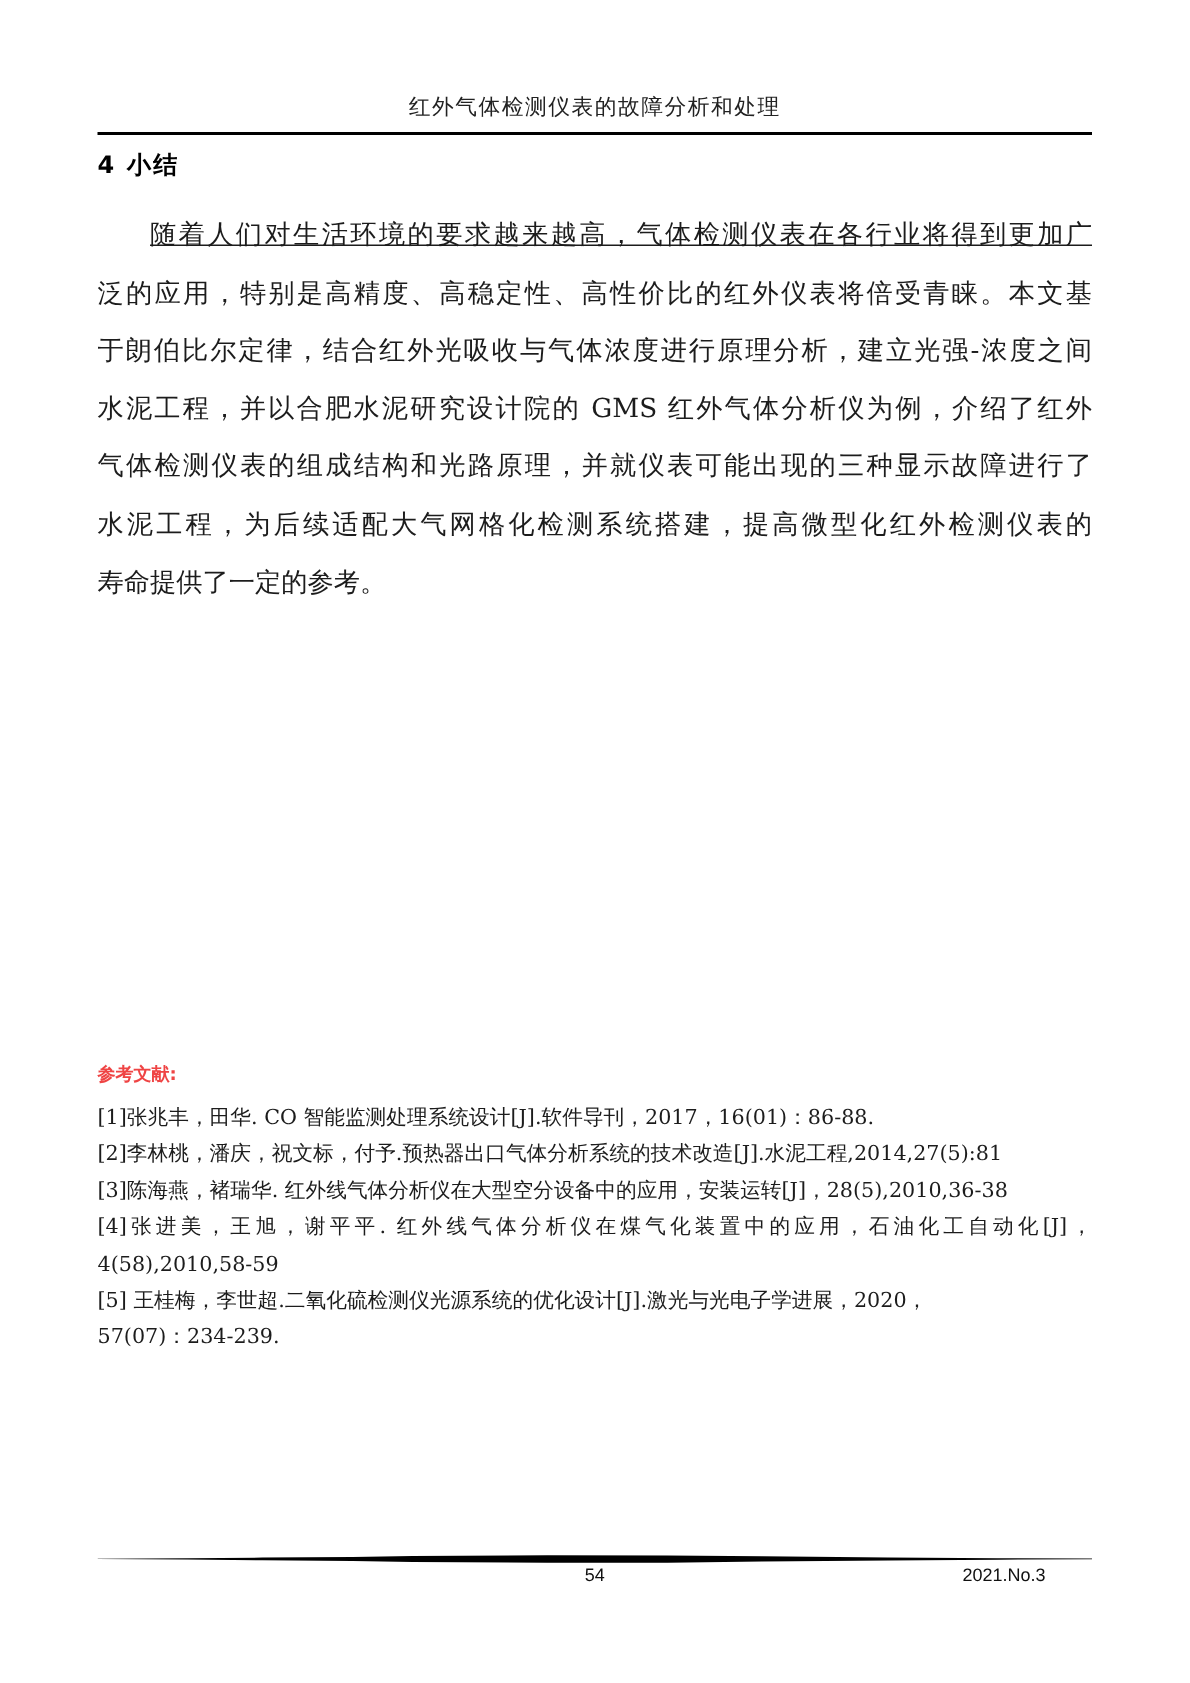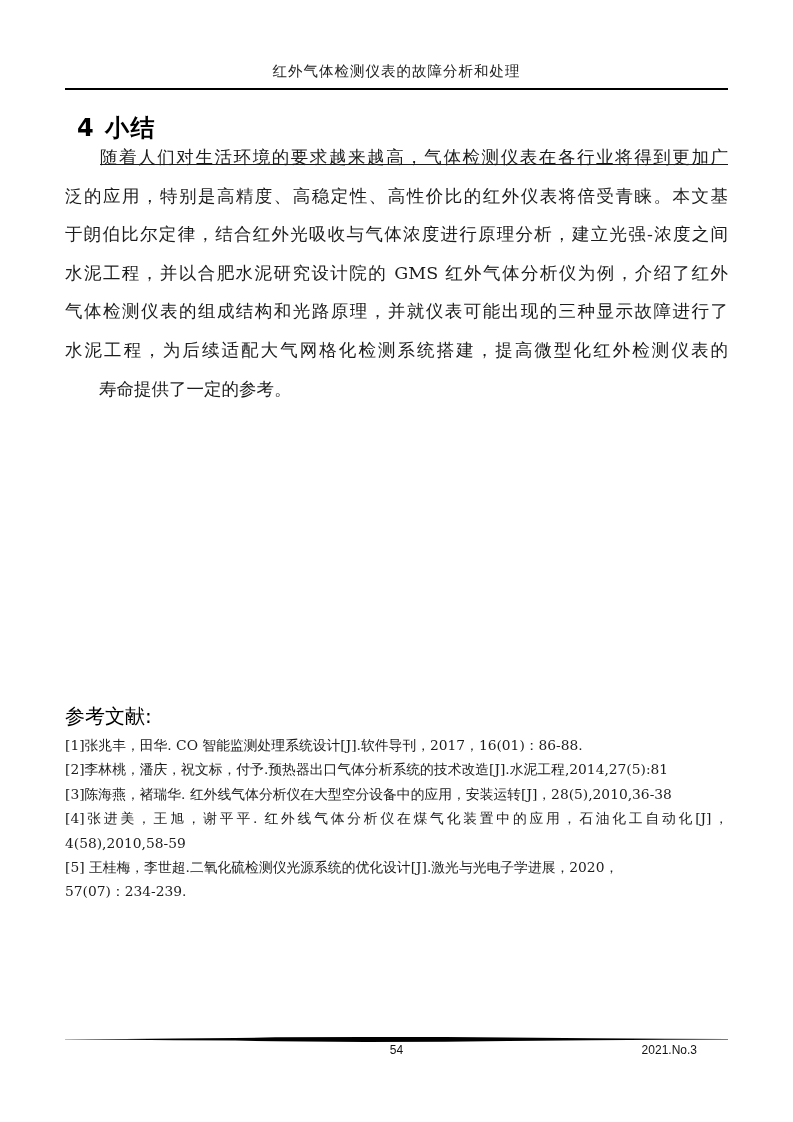--- a/index.html
+++ b/index.html
@@ -35,24 +35,24 @@
     width: 663px;
     height: 2.4px;
     background: #000;
   }
 
   
   .section-heading {
     position: absolute;
     top: 100px;
     left: 65px;
-    margin: 12px;
+    margin: 0;
     font-family: "DejaVu Sans", sans-serif;
     font-weight: bold;
-    font-size: 24px;
+    font-size: 16px;
     letter-spacing: 1.5px;
     color: #000;
   }
 
   
   .paragraph {
     position: absolute;
     top: 138px;
     left: 65px;
     width: 663px;
@@ -61,37 +61,37 @@
   }
   .body-line {
     height: 38.6px;
     line-height: 38.6px;
     overflow: hidden;
     text-align: justify;
     text-align-last: justify;
     white-space: normal;
   }
   .body-line.first { text-indent: 2em; text-decoration: underline; }
-  .body-line.last  { text-align-last: left; margin-left: 34px; }
+  .body-line.last  { text-align-last: left; }
 
   
   .references {
     position: absolute;
     top: 705px;
     left: 65px;
     width: 663px;
     color: #1c1c1c;
   }
   .ref-heading {
     font-family: "DejaVu Sans", sans-serif;
-    font-weight: normal;
-    font-size: 20px;
+    font-weight: bold;
+    font-size: 12px;
     line-height: 22px;
     margin-bottom: 6px;
-    color: #000000;
+    color: #ef4444;
   }
   .ref-line {
     font-size: 13.8px;
     line-height: 24.4px;
     overflow: hidden;
     text-align: left;
   }
   .ref-line.stretch {
     text-align: justify;
     text-align-last: justify;

